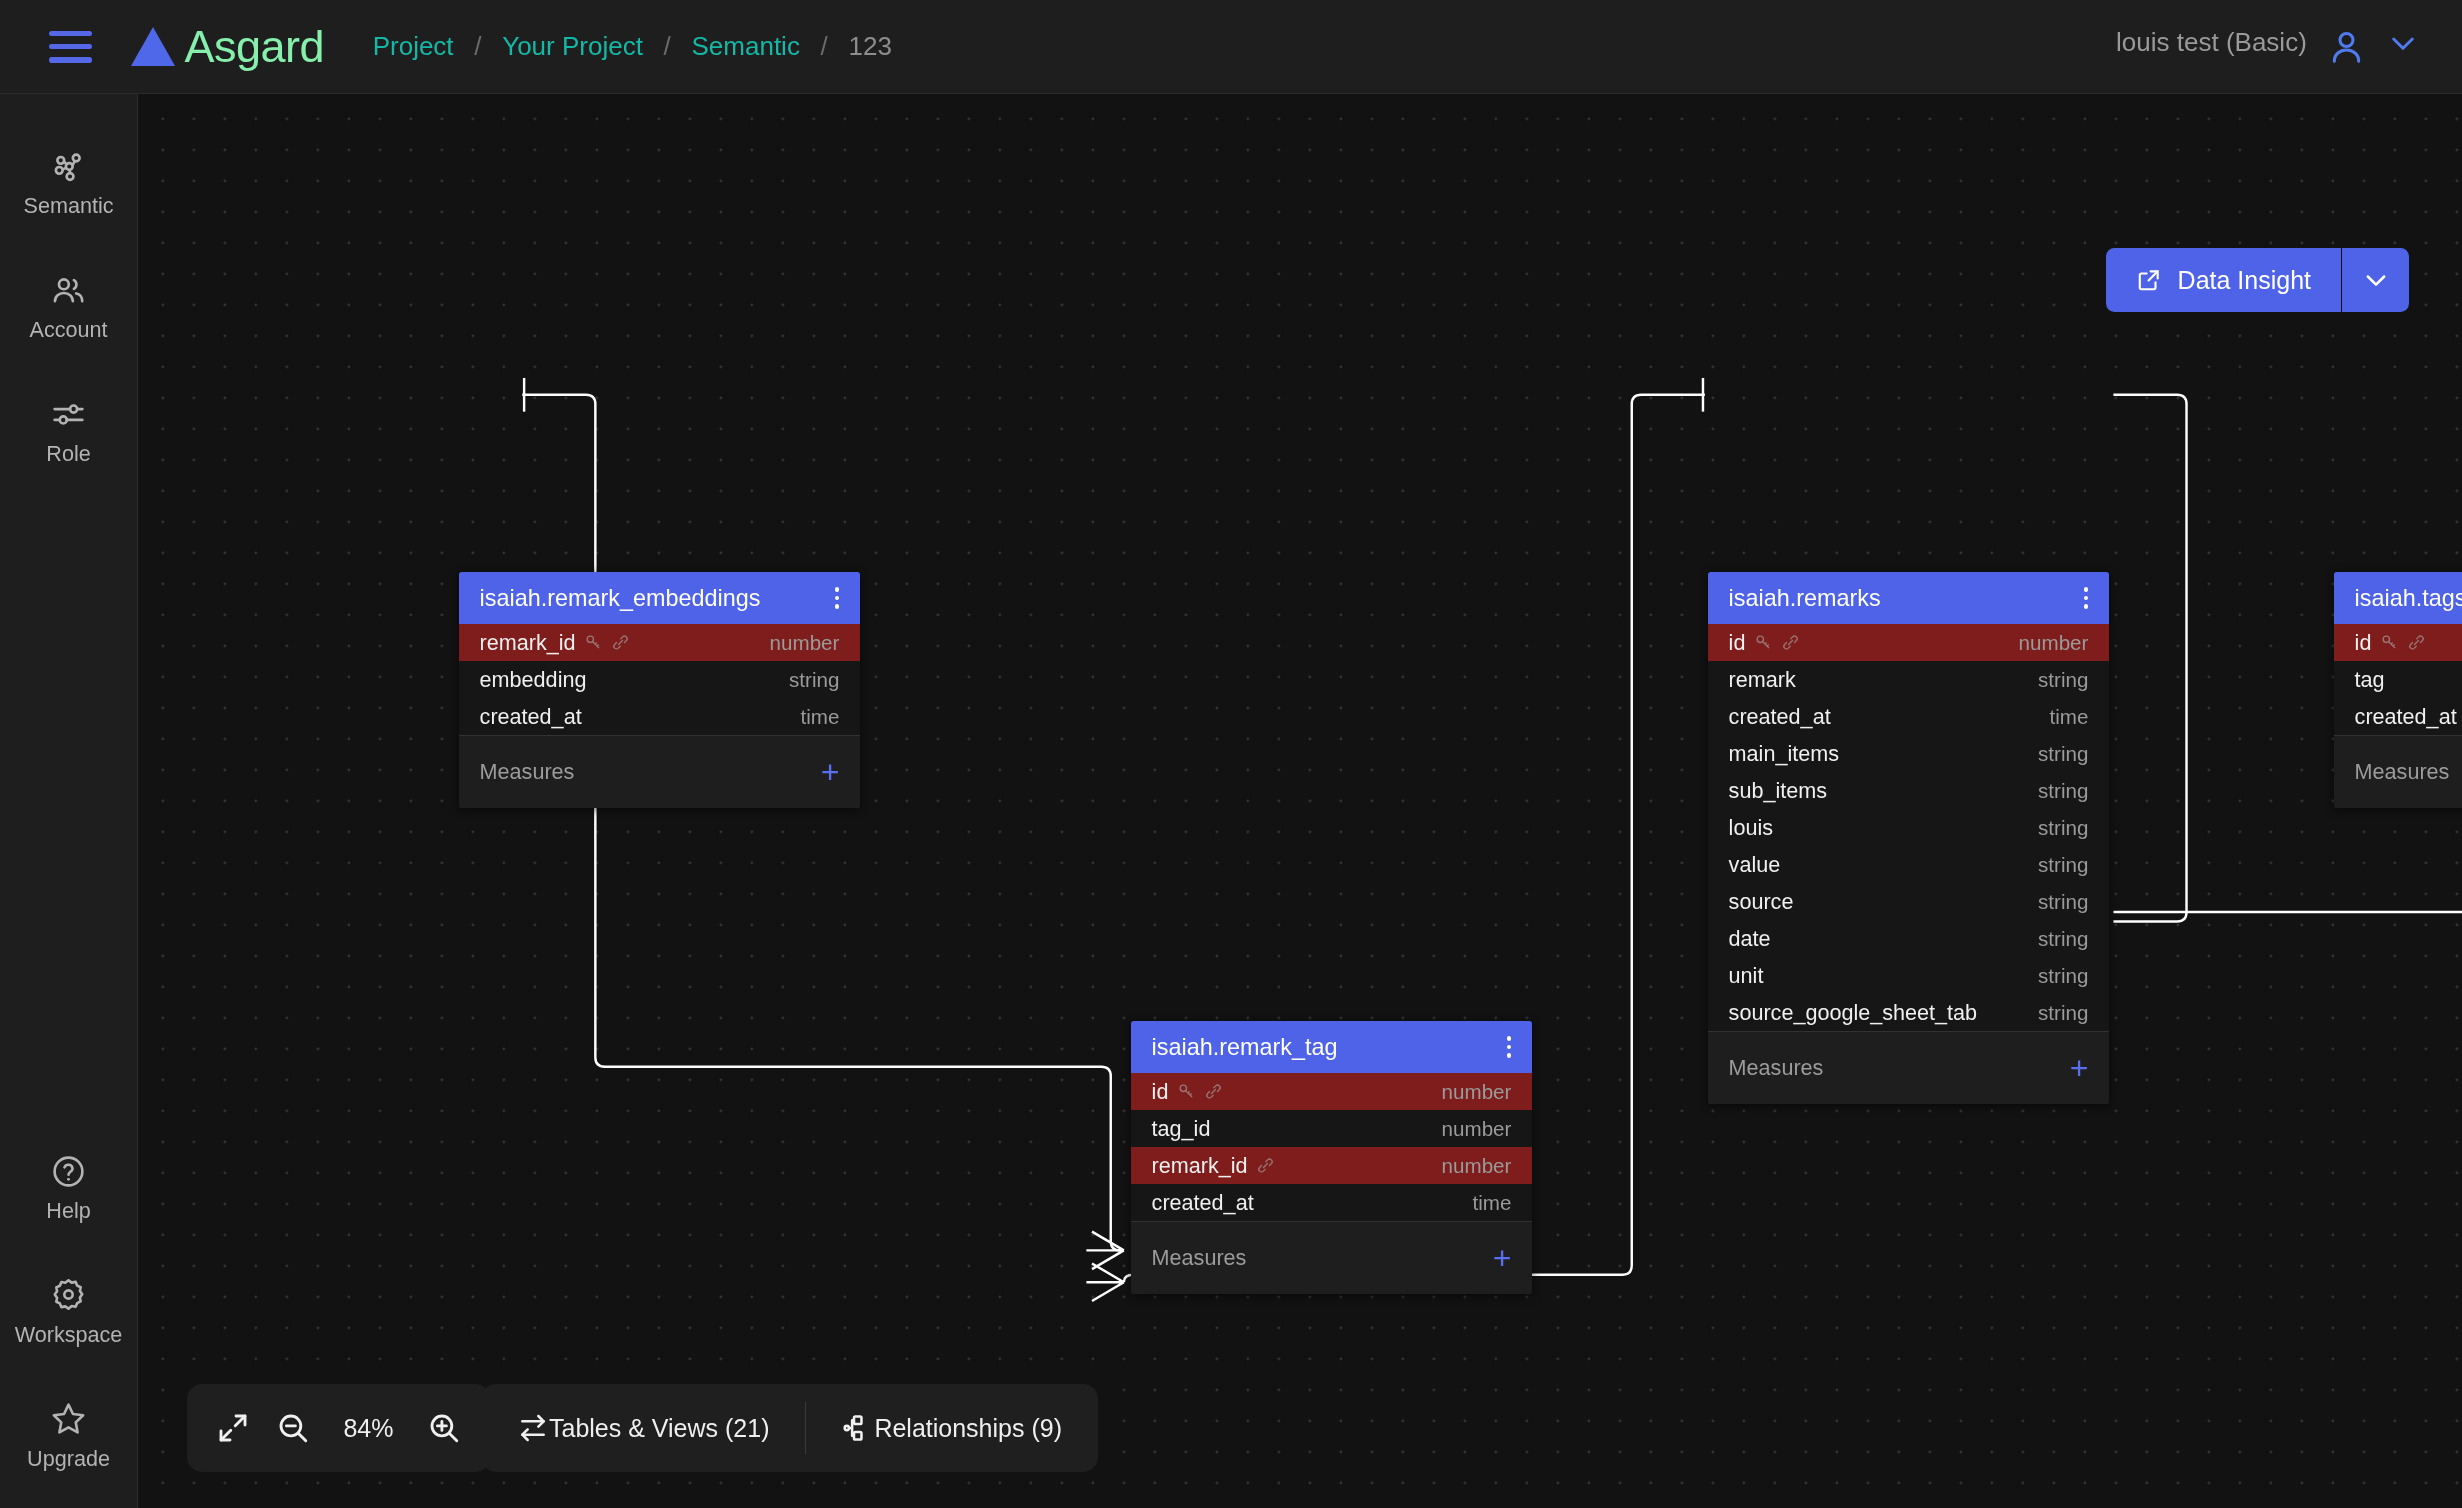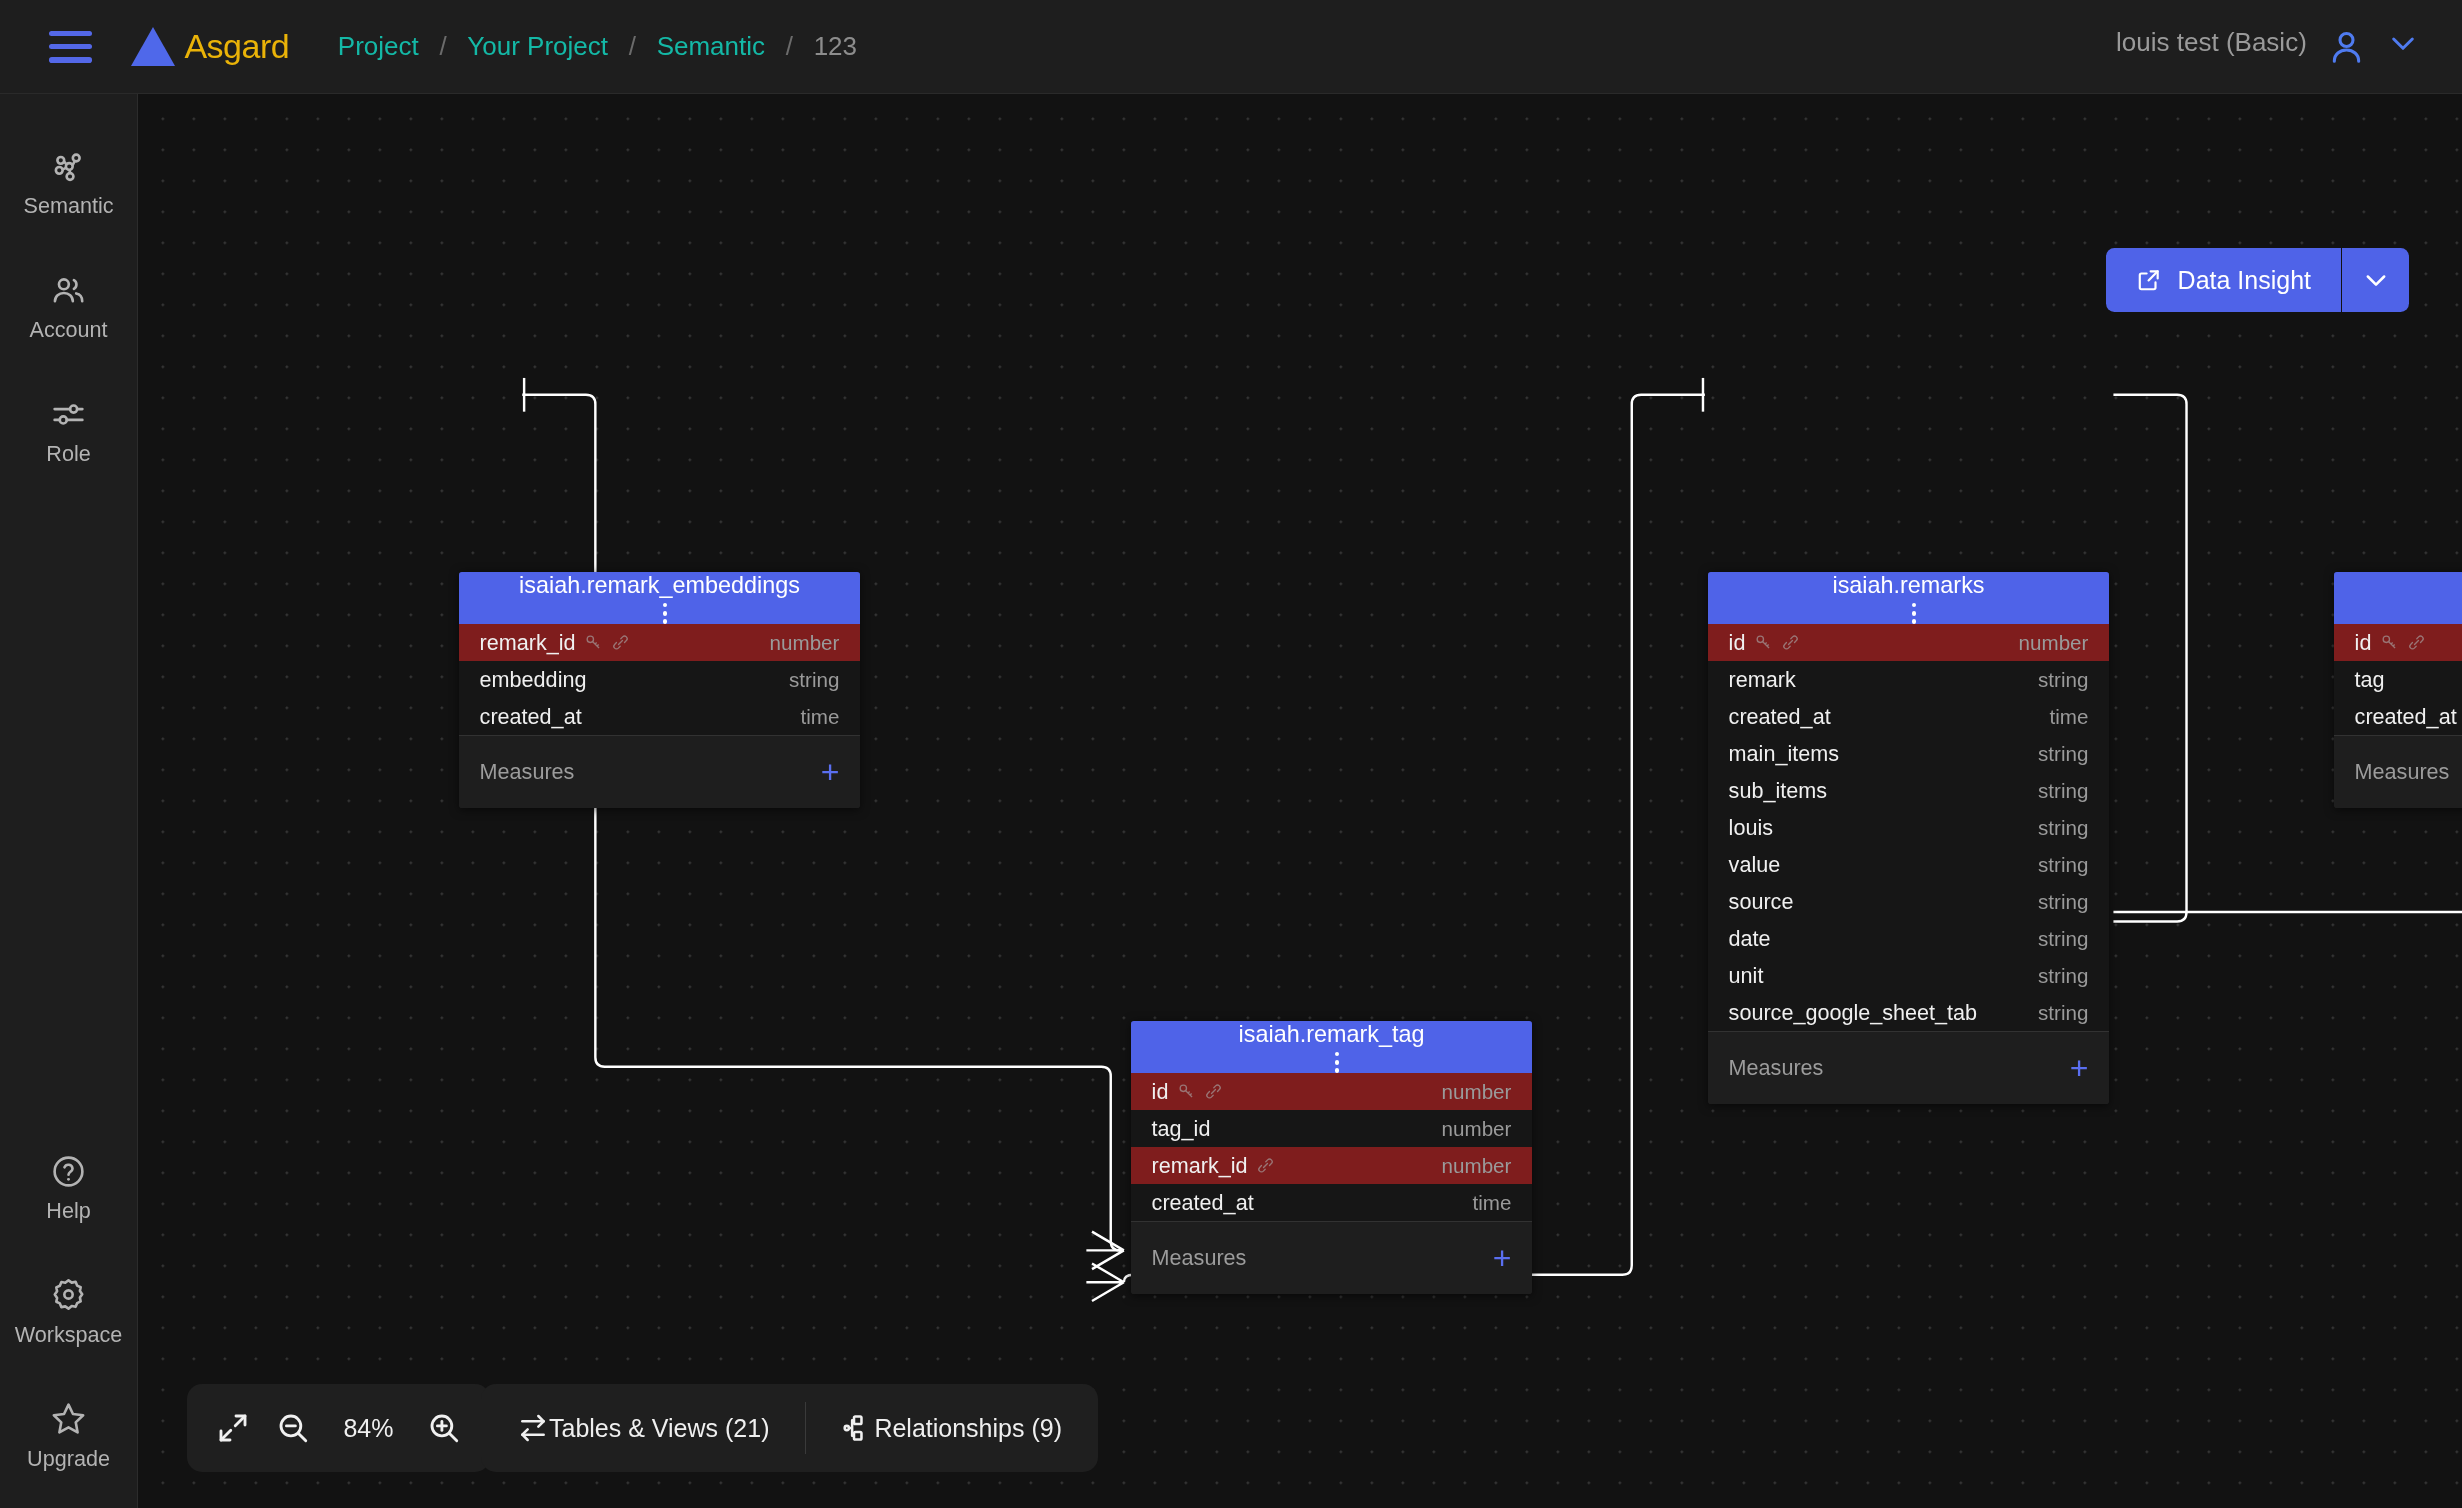--- a/index.html
+++ b/index.html
@@ -27,21 +27,21 @@
   #hamburger i { display:block; height: 5.6px; background: #5468e8; border-radius: 2.8px; }
 
   #brand { display:flex; align-items:center; margin-left: 39px; }
   .logo-tri {
     width: 0; height: 0;
     border-left: 22.5px solid transparent;
     border-right: 22.5px solid transparent;
     border-bottom: 39px solid #4f68ea;
     margin-right: 9.4px;
   }
-  #brand-name { color:#eab308; font-size: 34px; letter-spacing:-0.5px; }
+  #brand-name { color:#86efac; font-size: 45px; letter-spacing:-0.5px; }
 
   #breadcrumb { display:flex; align-items:center; margin-left: 45px; gap: 0; }
   .crumb { color:#14b8a6; font-size: 26px; padding: 0 3.7px; }
   .crumb.muted { color:#8d8d8d; }
   .crumb-sep { color:#6b6b6b; font-size: 26px; padding: 0 17px; }
 
   #user-area { margin-left:auto; display:flex; align-items:flex-start; margin-right: 43px; gap: 20.6px; }
   #user-name { color:#9a9a9a; font-size: 26px; }
   .avatar-ic { width: 39px; height: 39px; }
   .chev-ic { width: 32px; height: 32px; }
@@ -98,21 +98,21 @@
     position:absolute;
     background:#1a1a1a;
     border-radius: 2.8px;
     box-shadow: 0 1.9px 9.4px rgba(0,0,0,.55);
     z-index: 10;
     overflow:hidden;
   }
   .card-head {
     background:#4f63e8; color:#fff;
     height: 52px; display:flex; align-items:center;
-    padding: 0 20.6px; font-size: 23.4px; flex-direction: column;
+    padding: 0 20.6px; font-size: 23.4px;
   }
   .card-title { flex: 1; white-space: nowrap; }
   .kebab { display:flex; flex-direction:column; gap:3.7px; align-items:center; cursor:pointer; padding-left: 11.2px;}
   .kebab i { width:4.7px; height:4.7px; border-radius:50%; background:#fff; display:block; }
 
   .col-row {
     height: 37px; display:flex; align-items:center;
     padding: 0 20.6px; font-size: 21.6px; color:#f0f0f0;
     background:#161616;
   }

